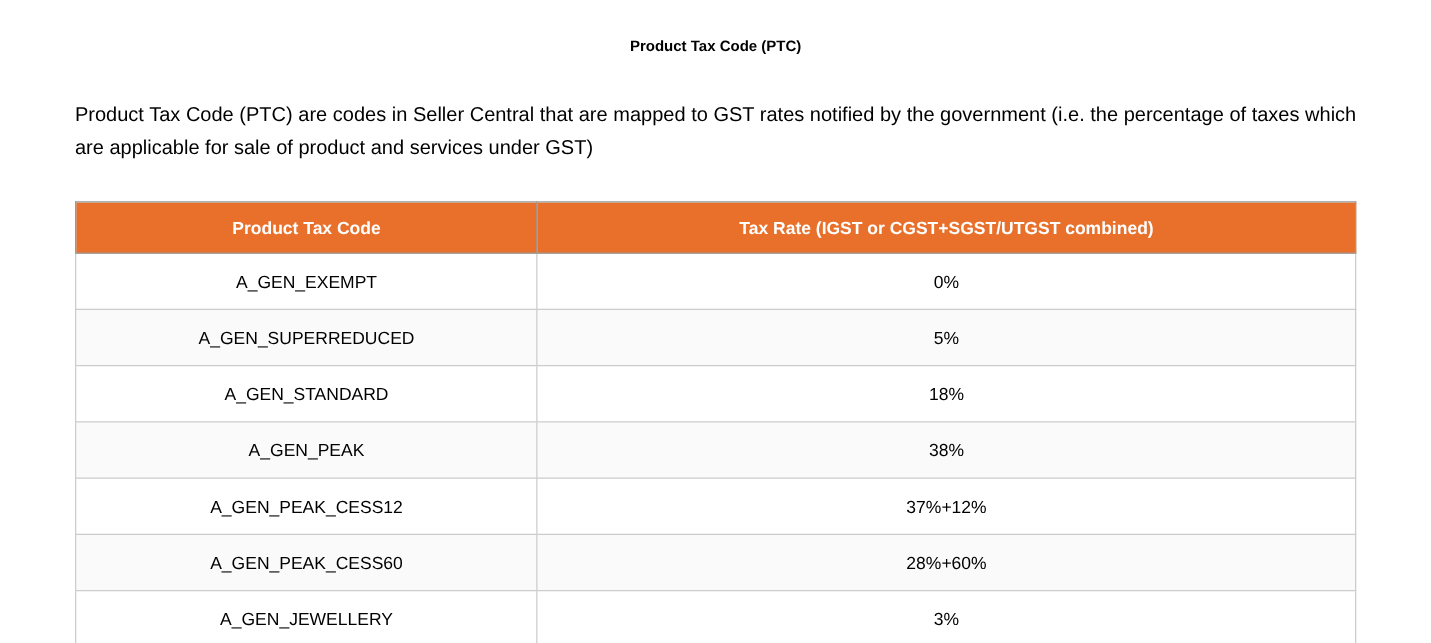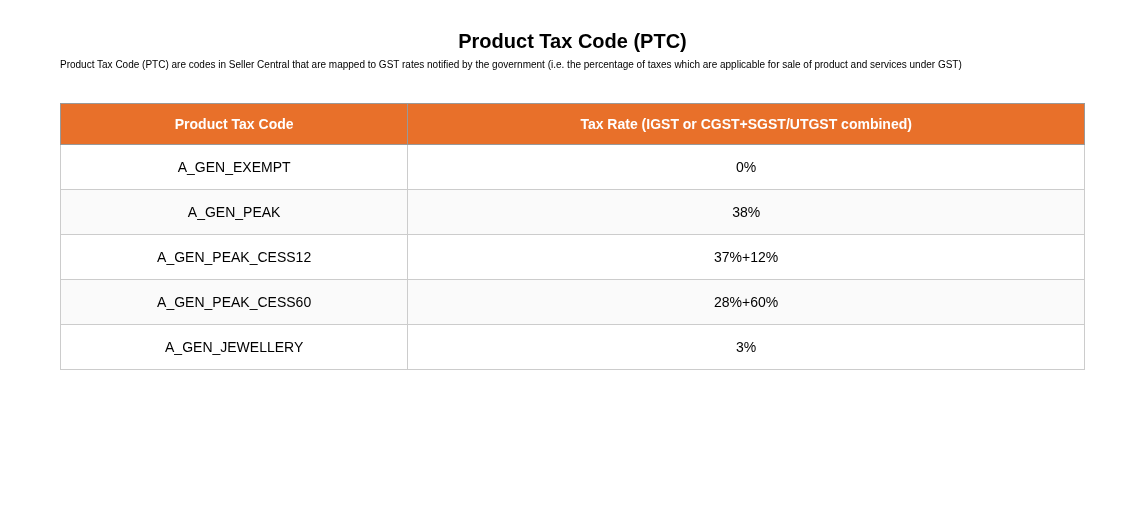--- a/index.html
+++ b/index.html
@@ -14,26 +14,26 @@
       font-size: 14px;
       color: #000000;
       width: 1145px;
       min-height: 514px;
       padding: 30px 60px;
     }
 
     .page-title {
       text-align: center;
       font-weight: bold;
-      font-size: 20px;
-      margin-bottom: 4px;
+      font-size: 12px;
+      margin-bottom: 36px;
     }
 
     .description {
-      font-size: 10px;
+      font-size: 16px;
       line-height: 1.6;
       text-align: justify;
       margin-bottom: 30px;
     }
 
     table {
       width: 100%;
       border-collapse: collapse;
       border: 1px solid #999;
     }
@@ -73,20 +73,28 @@
       <th>Product Tax Code</th>
       <th>Tax Rate (IGST or CGST+SGST/UTGST combined)</th>
     </tr>
   </thead>
   <tbody id="table-body">
   <tr>
         <td>A_GEN_EXEMPT</td>
         <td>0%</td>
       </tr>
       <tr>
+        <td>A_GEN_SUPERREDUCED</td>
+        <td>5%</td>
+      </tr>
+      <tr>
+        <td>A_GEN_STANDARD</td>
+        <td>18%</td>
+      </tr>
+      <tr>
         <td>A_GEN_PEAK</td>
         <td>38%</td>
       </tr>
       <tr>
         <td>A_GEN_PEAK_CESS12</td>
         <td>37%+12%</td>
       </tr>
       <tr>
         <td>A_GEN_PEAK_CESS60</td>
         <td>28%+60%</td>

